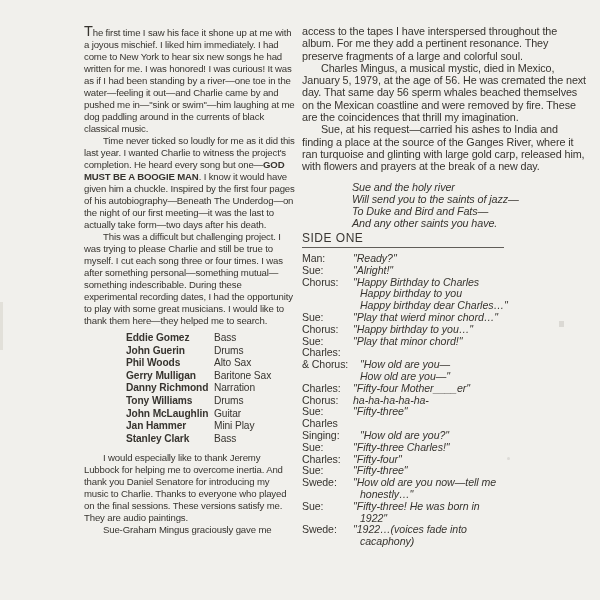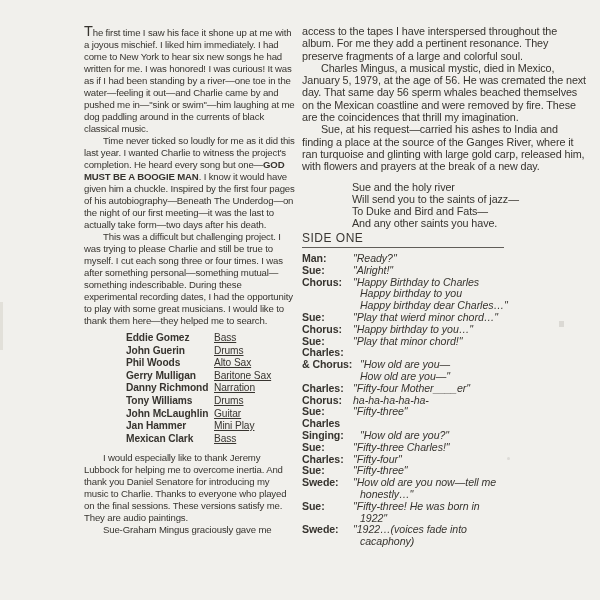--- a/index.html
+++ b/index.html
@@ -23,36 +23,36 @@
   }
   p { margin:0; }
   p.indent { text-indent:19px; }
   p.opening::first-letter { font-size:14.5px; }
   .seg-b { font-weight:bold; }
   .seg-u { }
 
   .musicians { margin:5px 0 7px 22px; font-size:10.2px; line-height:12.6px; }
   .m-row { display:flex;padding-left:20px; }
   .m-name { flex:0 0 88px; font-weight:bold; letter-spacing:-0.1px; }
-  .m-inst { letter-spacing:-0.1px;text-decoration:underline; }
+  .m-inst { letter-spacing:-0.1px; }
 
   .poem {
     margin:8px 0 0 50px;
-    white-space:pre-line;
+    font-style:italic; white-space:pre-line;
   }
   .side-heading {
     margin-top:2px; font-size:12px; letter-spacing:0.5px; color:#3a3733;
   }
   .side-rule {
     width:202px; height:0; border-top:1.4px solid #605d58; margin-top:3px;
   }
   .dialogue { margin-top:5px; font-size:10.6px; line-height:11.8px; }
   .dlg-row { display:flex; align-items:flex-start; }
   .dlg-speaker {
-    flex:0 0 51px; font-weight:bold; white-space:pre-line; letter-spacing:-0.1px;
+    flex:0 0 51px; font-weight:normal; white-space:pre-line; letter-spacing:-0.1px;
   }
   .dlg-text {
     font-style:italic; white-space:pre-line;
     padding-left:7px; text-indent:-7px; letter-spacing:-0.05px;
   }
 
   
   .speck { position:absolute; background:#c9c6c1; }
   .speck-1 { left:559px; top:311px; width:5px; height:6px; opacity:.55; }
   .speck-2 { left:507px; top:447px; width:3px; height:3px; opacity:.5; border-radius:50%; }
@@ -98,21 +98,21 @@
         </div>
         <div class="m-row">
           <span class="m-name">John McLaughlin</span>
           <span class="m-inst">Guitar</span>
         </div>
         <div class="m-row">
           <span class="m-name">Jan Hammer</span>
           <span class="m-inst">Mini Play</span>
         </div>
         <div class="m-row">
-          <span class="m-name">Mexican Clark</span>
+          <span class="m-name">Stanley Clark</span>
           <span class="m-inst">Bass</span>
         </div>
       </div>
 
     <div>
         <p class="indent"><span class="">I would especially like to thank Jeremy Lubbock for helping me to overcome inertia. And thank you Daniel Senatore for introducing my music to Charlie. Thanks to everyone who played on the final sessions. These versions satisfy me. They are audio paintings.</span></p>
         <p class="indent"><span class="">Sue-Graham Mingus graciously gave me</span></p>
       </div>
   </div>
 

